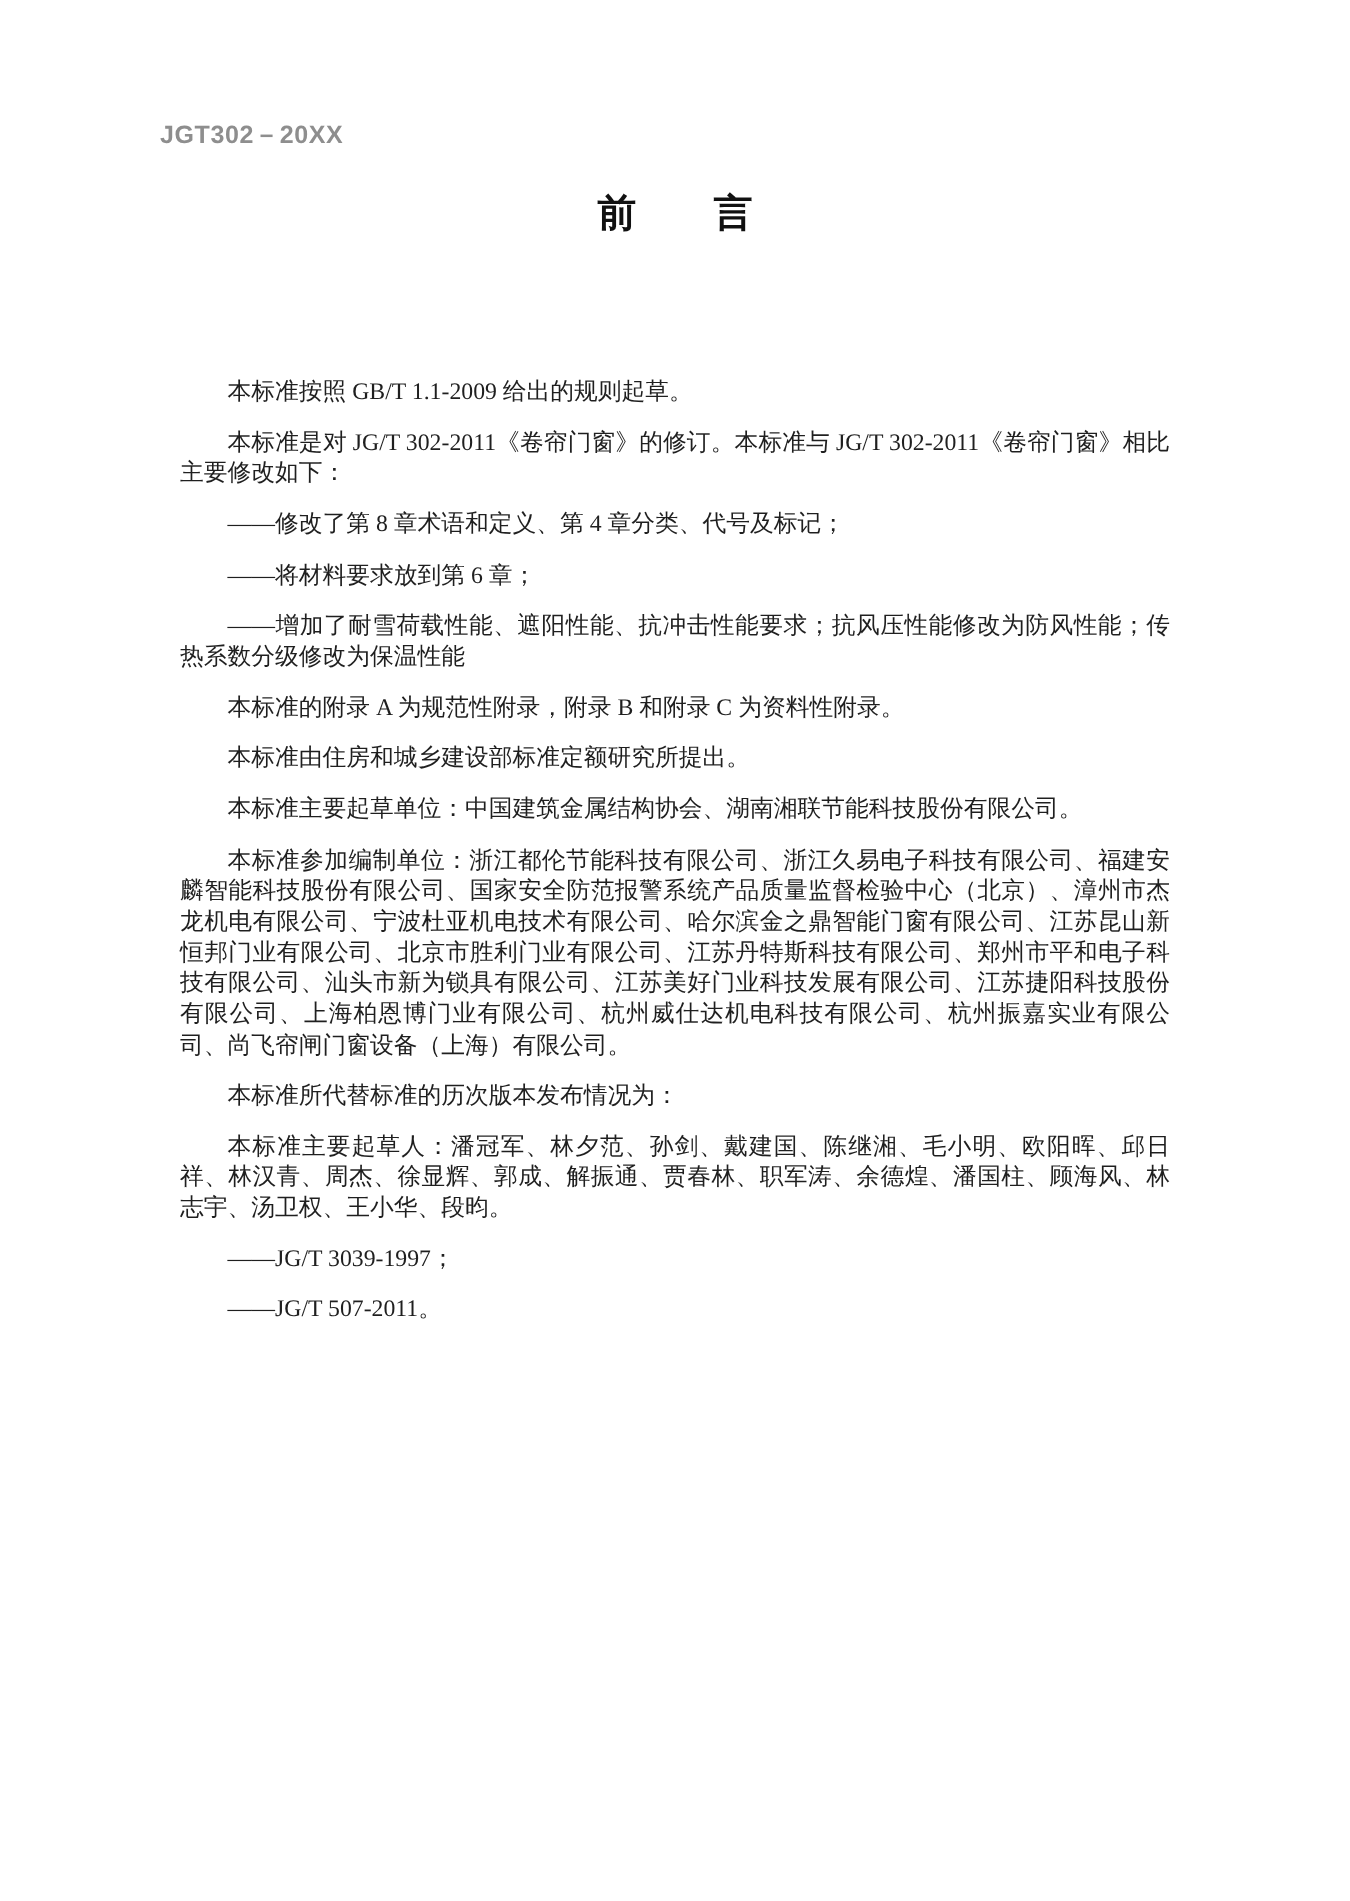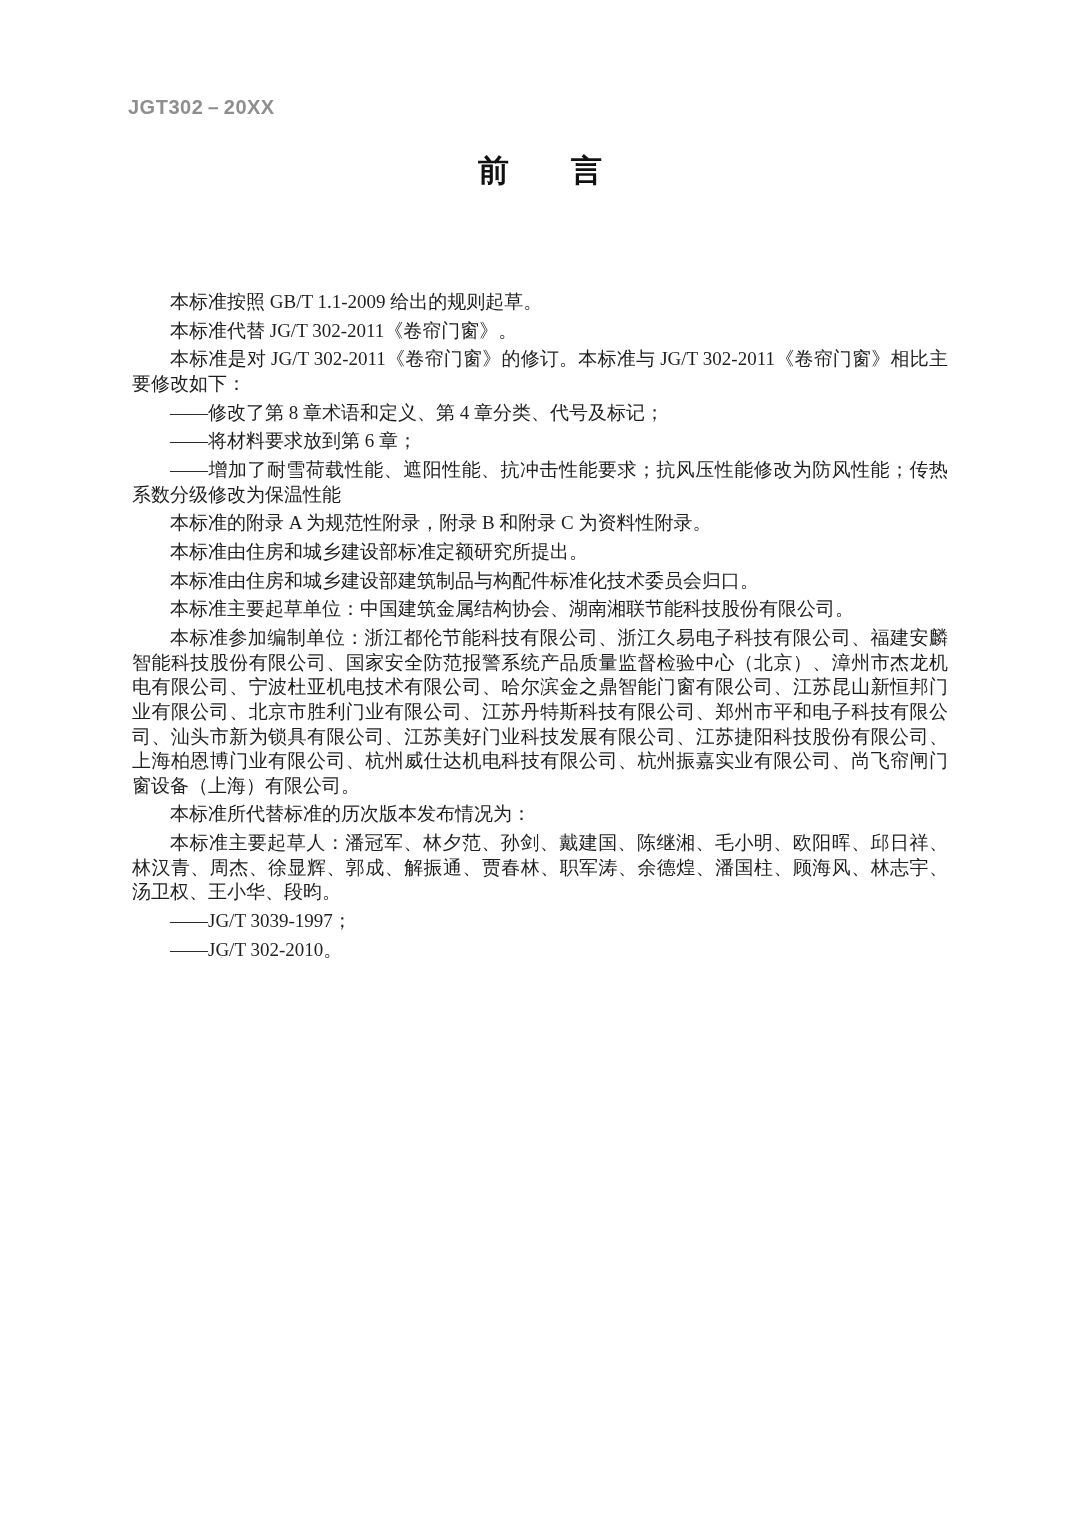--- a/index.html
+++ b/index.html
@@ -44,21 +44,21 @@
     position: absolute;
     left: 128px;
     top: 286px;
     width: 824px;
     font-size: 19px;
     line-height: 24.65px;
     color: #1f1f1f;
   }
 
   .content p {
-    margin: 4px;
+    margin: 16px;
     text-indent: 2em;
     text-align: justify;
     word-break: break-all;
   }
 
   .page-number {
     position: absolute;
     left: 128px;
     top: 1460px;
     font-size: 21px;
@@ -70,31 +70,29 @@
 <body>
 
 <div class="page">
 
   <div class="header-code">JGT302－20XX</div>
 
   <h1 class="doc-title">前　　言</h1>
 
   <div class="content">
       <p>本标准按照 GB/T 1.1-2009 给出的规则起草。</p>
-      <p>本标准代替 JG/T 302-2011《卷帘门窗》。</p>
       <p>本标准是对 JG/T 302-2011《卷帘门窗》的修订。本标准与 JG/T 302-2011《卷帘门窗》相比主要修改如下：</p>
       <p>——修改了第 8 章术语和定义、第 4 章分类、代号及标记；</p>
       <p>——将材料要求放到第 6 章；</p>
       <p>——增加了耐雪荷载性能、遮阳性能、抗冲击性能要求；抗风压性能修改为防风性能；传热系数分级修改为保温性能</p>
       <p>本标准的附录 A 为规范性附录，附录 B 和附录 C 为资料性附录。</p>
       <p>本标准由住房和城乡建设部标准定额研究所提出。</p>
-      <p>本标准由住房和城乡建设部建筑制品与构配件标准化技术委员会归口。</p>
       <p>本标准主要起草单位：中国建筑金属结构协会、湖南湘联节能科技股份有限公司。</p>
       <p>本标准参加编制单位：浙江都伦节能科技有限公司、浙江久易电子科技有限公司、福建安麟智能科技股份有限公司、国家安全防范报警系统产品质量监督检验中心（北京）、漳州市杰龙机电有限公司、宁波杜亚机电技术有限公司、哈尔滨金之鼎智能门窗有限公司、江苏昆山新恒邦门业有限公司、北京市胜利门业有限公司、江苏丹特斯科技有限公司、郑州市平和电子科技有限公司、汕头市新为锁具有限公司、江苏美好门业科技发展有限公司、江苏捷阳科技股份有限公司、上海柏恩博门业有限公司、杭州威仕达机电科技有限公司、杭州振嘉实业有限公司、尚飞帘闸门窗设备（上海）有限公司。</p>
       <p>本标准所代替标准的历次版本发布情况为：</p>
       <p>本标准主要起草人：潘冠军、林夕范、孙剑、戴建国、陈继湘、毛小明、欧阳晖、邱日祥、林汉青、周杰、徐显辉、郭成、解振通、贾春林、职军涛、余德煌、潘国柱、顾海风、林志宇、汤卫权、王小华、段昀。</p>
       <p>——JG/T 3039-1997；</p>
-      <p>——JG/T 302-2010。</p>
+      <p>——JG/T 507-2011。</p>
     </div>
 
   <div class="page-number">IV</div>
 
 </div>
 
 </body></html>

